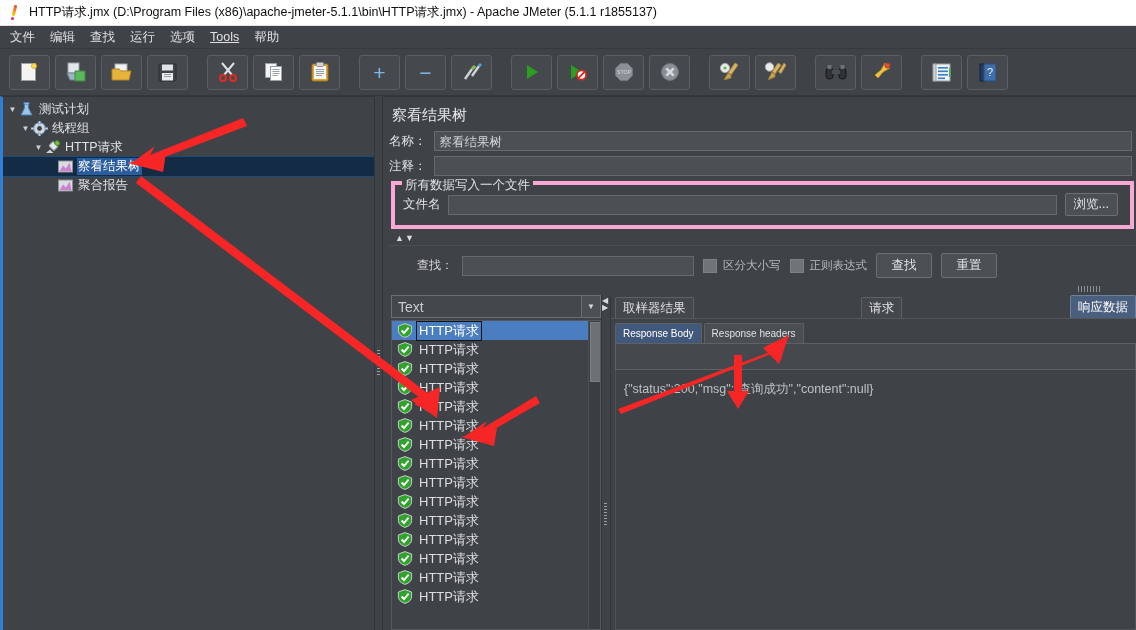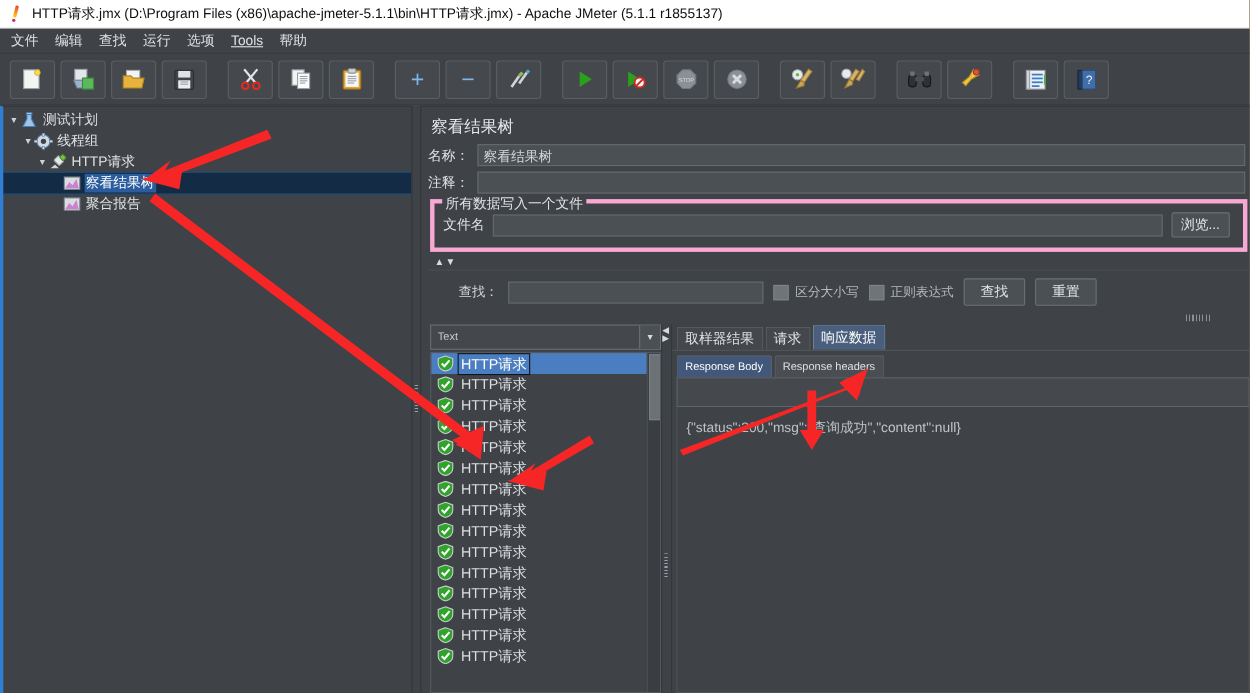--- a/index.html
+++ b/index.html
@@ -147,21 +147,21 @@
     background-image:repeating-linear-gradient(90deg,#8c9196 0 1px,transparent 1px 3px);
   }
 
   
   .lower{flex:1 1 auto;display:flex;min-height:0;}
   .listcol{width:212px;flex:0 0 212px;display:flex;flex-direction:column;min-height:0;}
   .combo{
     height:21px;background:#44484c;border:1px solid #6a6f73;display:flex;align-items:center;
     margin:0 0 2px 2px;
   }
-  .combo .cval{flex:1 1 auto;padding-left:6px;font-size:10px;color:#c9cccf;}
+  .combo .cval{flex:1 1 auto;padding-left:6px;font-size:14px;color:#c9cccf;}
   .combo .carrow{
     width:18px;flex:0 0 18px;height:100%;border-left:1px solid #6a6f73;
     display:flex;align-items:center;justify-content:center;font-size:8px;color:#d8dadc;
     background:#4b5054;
   }
   .reslist{
     flex:1 1 auto;margin-left:2px;background:#3f4347;border:1px solid #55595d;
     position:relative;overflow:hidden;min-height:0;
   }
   .resrow{
@@ -183,21 +183,21 @@
   }
   .splitv2 .arrs{
     position:absolute;left:0px;top:2px;width:8px;font-size:8px;color:#d8dadc;line-height:7px;
   }
   .splitv2 .grip{
     position:absolute;left:2px;top:62%;width:3px;height:24px;
     background-image:repeating-linear-gradient(180deg,#9aa0a6 0 1px,transparent 1px 3px);
   }
 
   .detailcol{flex:1 1 auto;min-width:0;display:flex;flex-direction:column;}
-  .tabstrip{display:flex;align-items:flex-end;height:23px;padding-left:4px;gap:2px;}
+  .tabstrip{display:flex;align-items:flex-end;height:23px;padding-left:4px;gap:2px;justify-content:space-between;}
   .tab{
     height:20px;line-height:20px;padding:0 7px;font-size:12.5px;
     background:#44484c;border:1px solid #5c6165;border-bottom:none;
     border-radius:2px 2px 0 0;color:#dfe1e3;white-space:nowrap;
   }
   .tab.active{background:#4a5f7e;color:#ffffff;height:22px;line-height:22px;border-color:#6d8096;}
   .subtabs{display:flex;align-items:flex-end;height:22px;padding-left:4px;gap:2px;
     border-top:1px solid #52575b;padding-top:2px;}
   .stab{
     height:19px;line-height:19px;padding:0 7px;font-size:10px;

